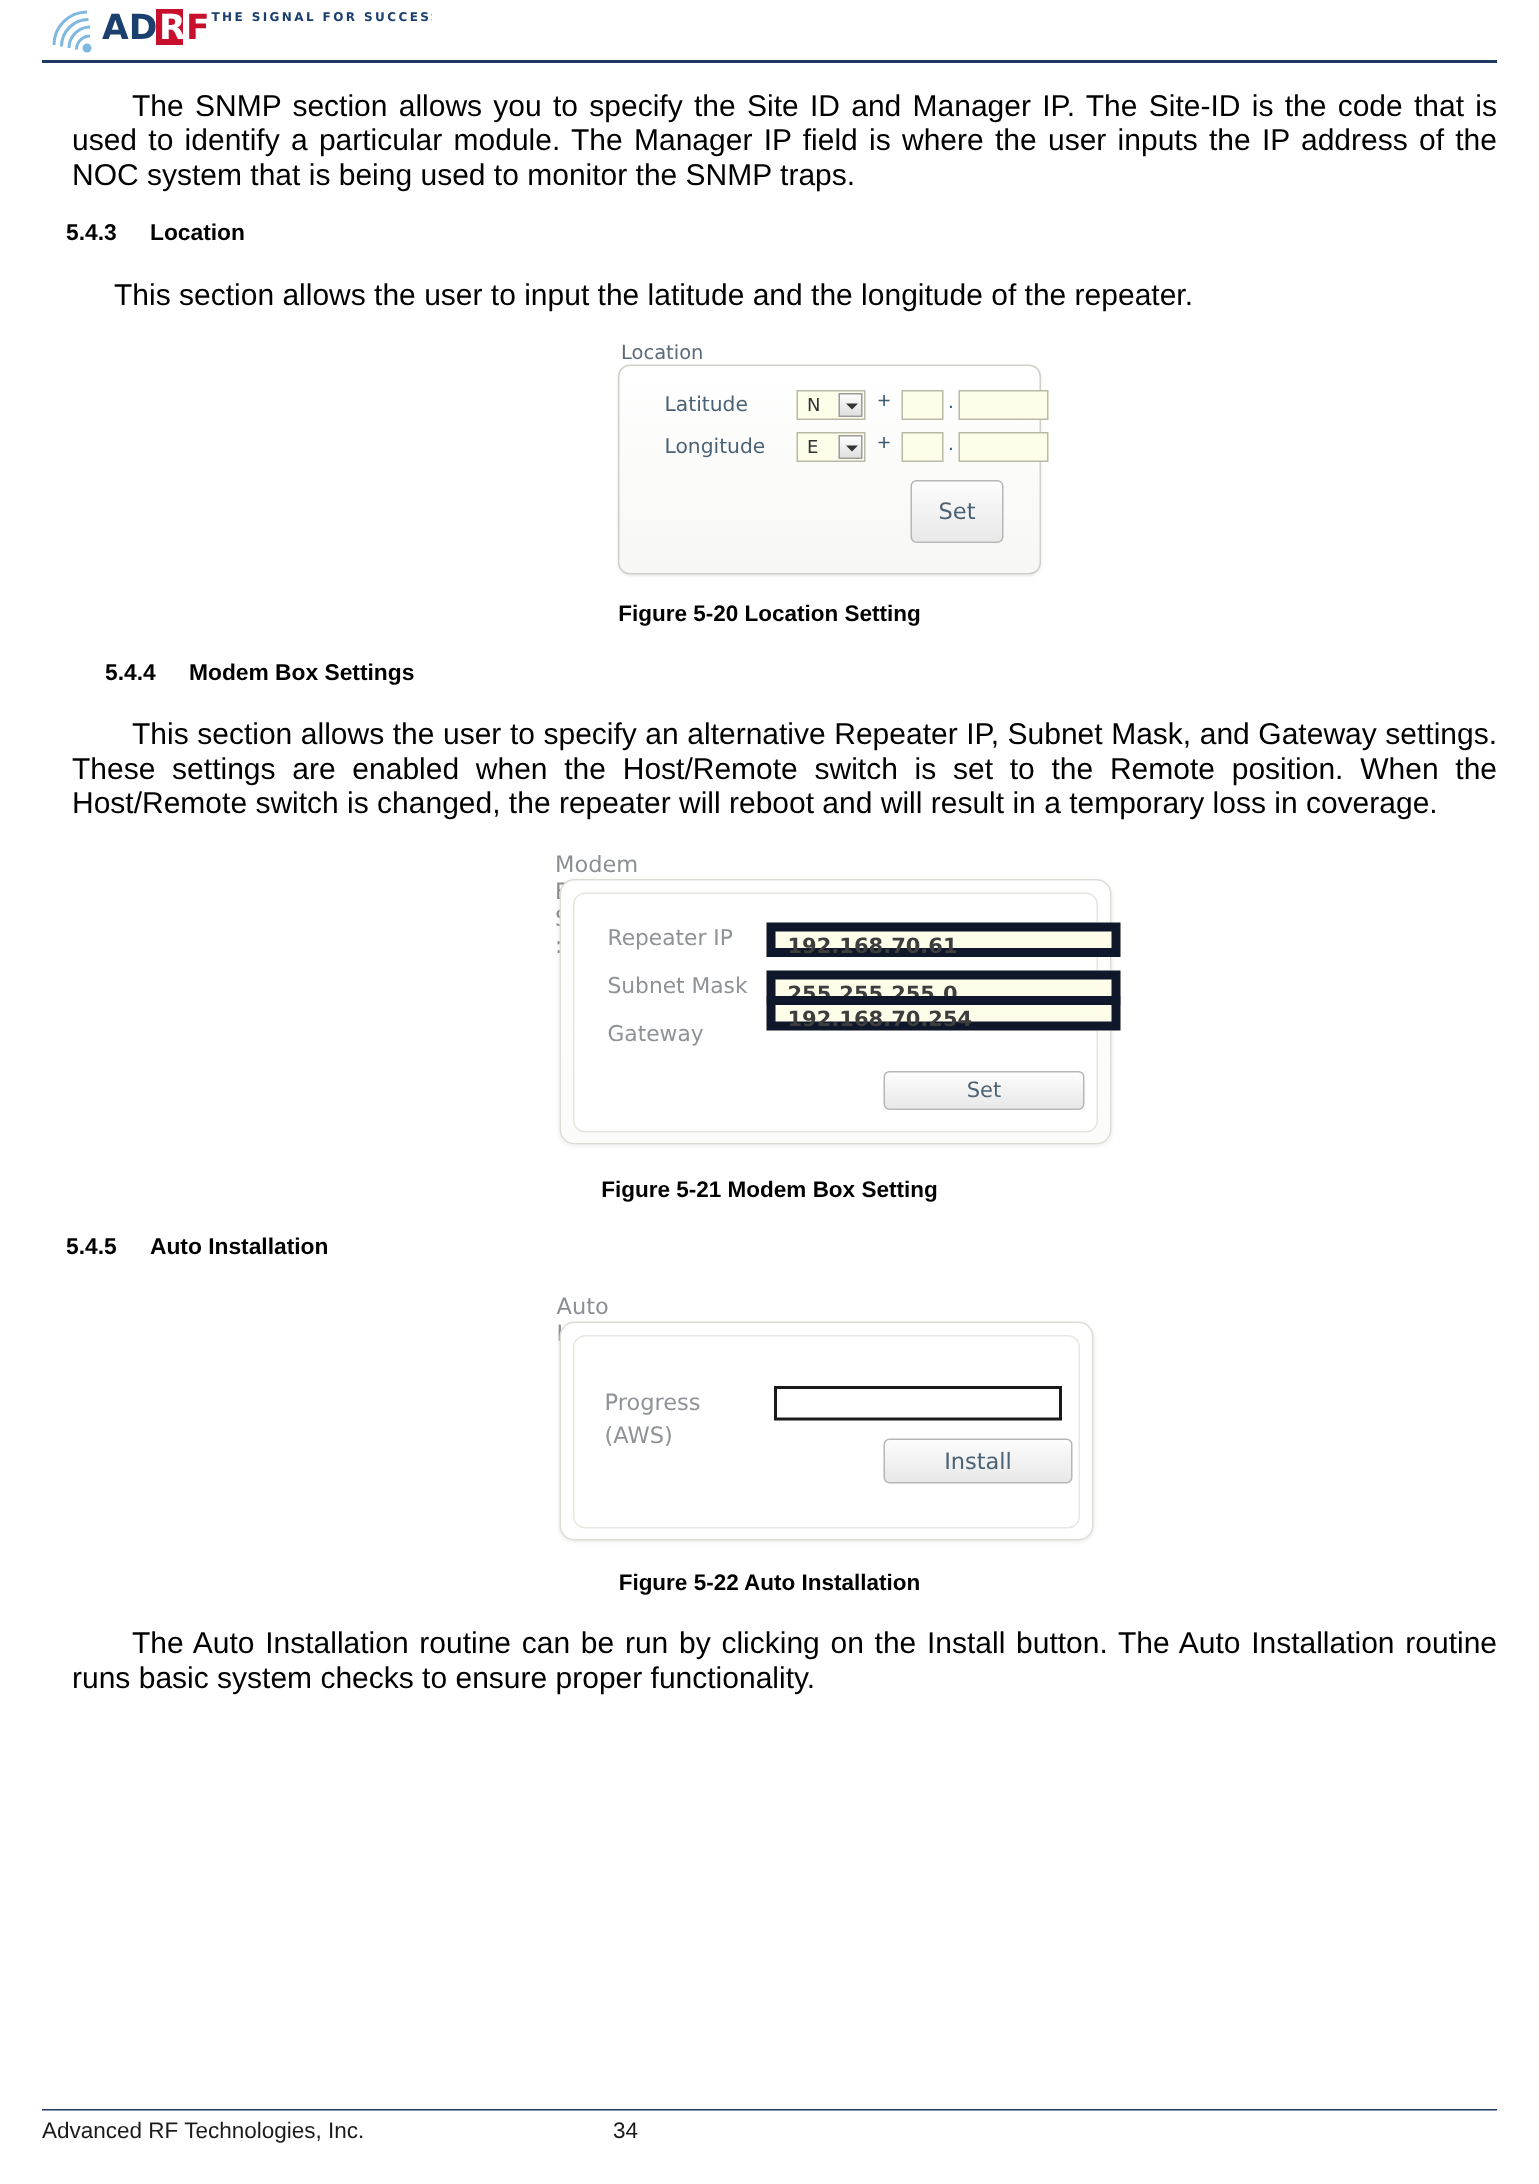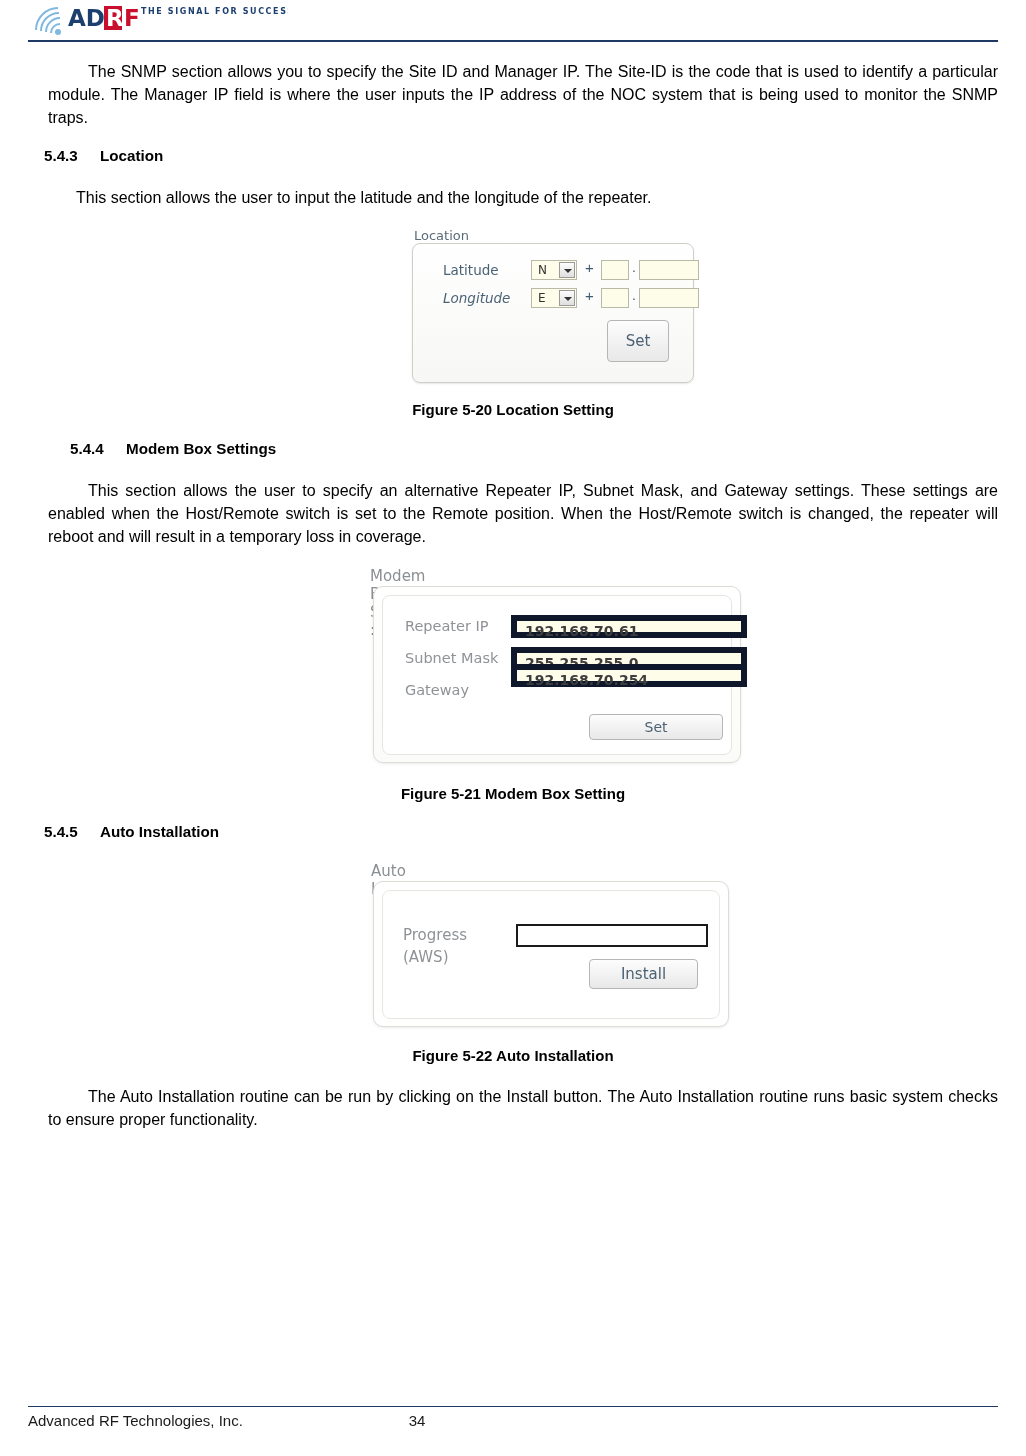--- a/index.html
+++ b/index.html
@@ -43,21 +43,21 @@
     left: 28px;
     top: 0px;
     width: 260px;
     height: 40px;
   }
   .logo-svg { display:block; }
 
   
   .para {
     position: absolute;
-    font-size: 16px;
+    font-size: 20px;
     line-height: 23px;
     color: #000000;
     text-align: justify;
     text-justify: inter-word;
   }
   .heading {
     position: absolute;
     font-weight: bold;
     font-size: 15.2px;
     color: #000000;
@@ -270,21 +270,21 @@
       <div class="loc-label" style="left:30px; top:18px;">Latitude</div>
       <div class="dd" style="left:118px; top:16px;">
         <span class="dd-val">N</span>
         <span class="dd-btn"></span>
       </div>
       <div class="plus" style="left:172px; top:15px;">+</div>
       <div class="tbox-sm" style="left:188px; top:16px;"></div>
       <div class="dot" style="left:219px; top:15px;">.</div>
       <div class="tbox-md" style="left:226px; top:16px;"></div>
 
-      <div class="loc-label" style="left:30px; top:46px;font-style:italic;">Longitude</div>
+      <div class="loc-label" style="left:30px; top:46px;">Longitude</div>
       <div class="dd" style="left:118px; top:44px;">
         <span class="dd-val">E</span>
         <span class="dd-btn"></span>
       </div>
       <div class="plus" style="left:172px; top:43px;">+</div>
       <div class="tbox-sm" style="left:188px; top:44px;"></div>
       <div class="dot" style="left:219px; top:43px;">.</div>
       <div class="tbox-md" style="left:226px; top:44px;"></div>
 
       <div class="btn" style="left:194px; top:76px; width:62px; height:42px; font-size:15px;">Set</div>
@@ -329,21 +329,21 @@
   <div class="heading" style="left:44px; top:823px;">
     <span class="num">5.4.5</span><span>Auto Installation</span>
   </div>
 
   <div class="shot">
     <div class="auto-title">Auto Installation</div>
     <div class="auto-panel">
       <div class="auto-inner">
         <div class="auto-label" style="left:20px; top:35px;">Progress</div>
         <div class="auto-label" style="left:20px; top:57px;">(AWS)</div>
-        <div class="btn" style="left:206px; top:68px; width:109px; height:30px; font-size:15px;">Install</div>
+        <div class="btn" style="left:206px; top:68px; width:126px; height:30px; font-size:15px;">Install</div>
       </div>
     </div>
     <div class="progress-box"></div>
   </div>
 
   <div class="figcap" style="top:1047px;">Figure 5-22   Auto Installation</div>
 
   <div class="para" style="left:48px; top:1085px; width:950px; text-indent:40px;">The Auto Installation routine can be run by clicking on the Install button.  The Auto Installation routine runs basic system checks to ensure proper functionality.</div>
 
   <div class="footer-rule"></div>

